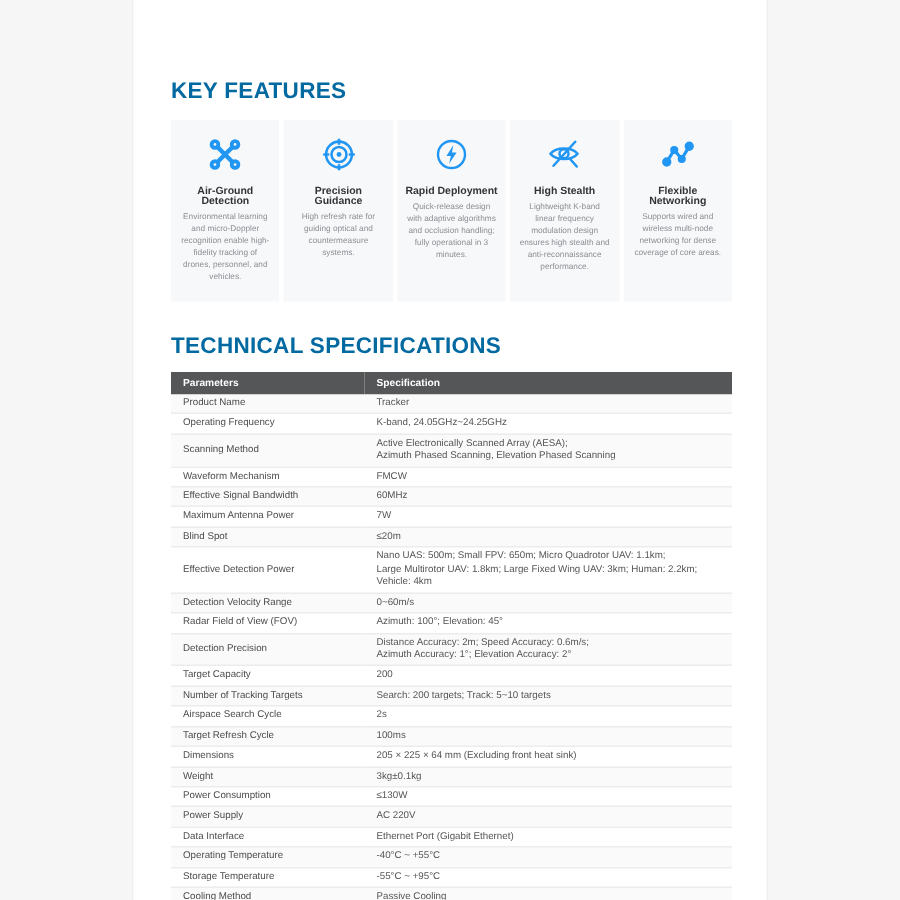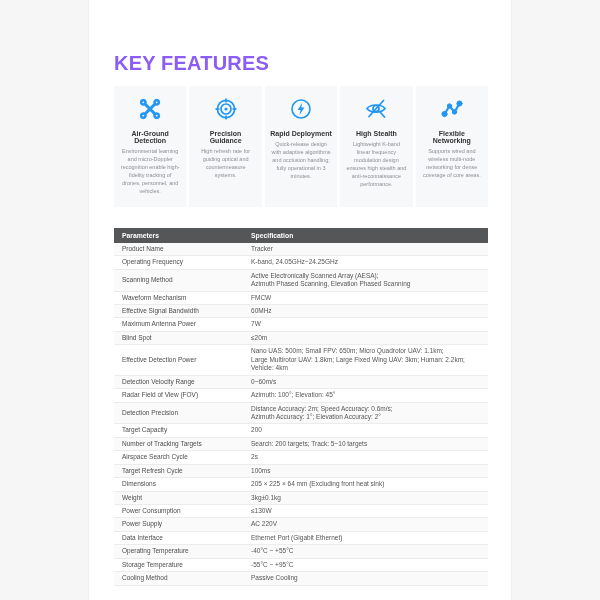--- a/index.html
+++ b/index.html
@@ -10,22 +10,22 @@
     position:relative;
   }
   .page-card {
     position:absolute; left:88px; top:0; width:424px; height:600px;
     background:#ffffff;
     border-left:1px solid #f0f0f0; border-right:1px solid #f0f0f0;
     padding:52px 23px 0 25px;
     overflow:hidden;
   }
   .section-title {
-    color:#8b5cf6;
-    font-size:20px;
+    color:#0369a1;
+    font-size:15px;
     font-weight:800;
     letter-spacing:0.2px;
   }
   
   .cards-row {
     display:flex; gap:3px; margin-top:11px;
   }
   .feature-card {
     flex:1 1 0;
     background:#f7f8f9;
@@ -146,20 +146,21 @@
               <circle cx="19.5" cy="6.5" r="2.6"></circle>
     </g>
           </svg>
         </div>
         <div class="feature-title">Flexible Networking</div>
         <div class="feature-desc">Supports wired and wireless multi-node networking for dense coverage of core areas.</div>
       </div>
     </div>
 
   <div class="tech-section">
+    <h2 class="section-title">TECHNICAL SPECIFICATIONS</h2>
 
     <table class="spec-table">
       <colgroup>
           <col class="c1">
           <col>
         </colgroup>
       <thead>
         <tr>
           <th>Parameters</th>
           <th>Specification</th>

